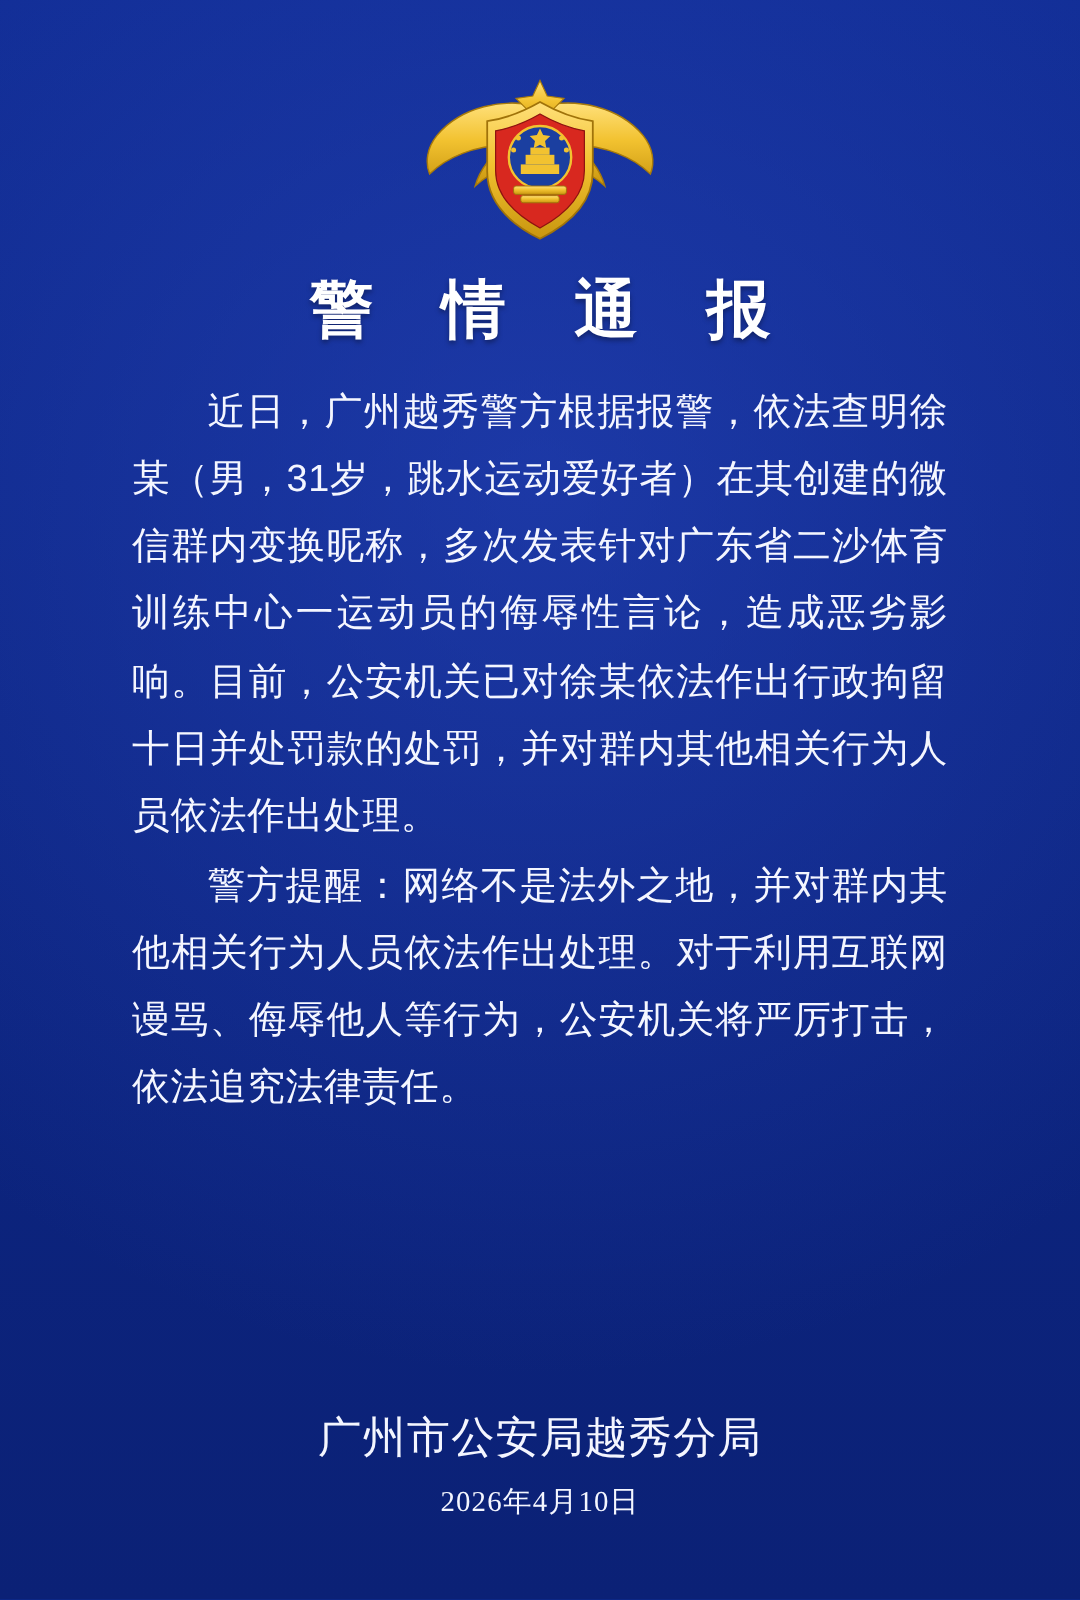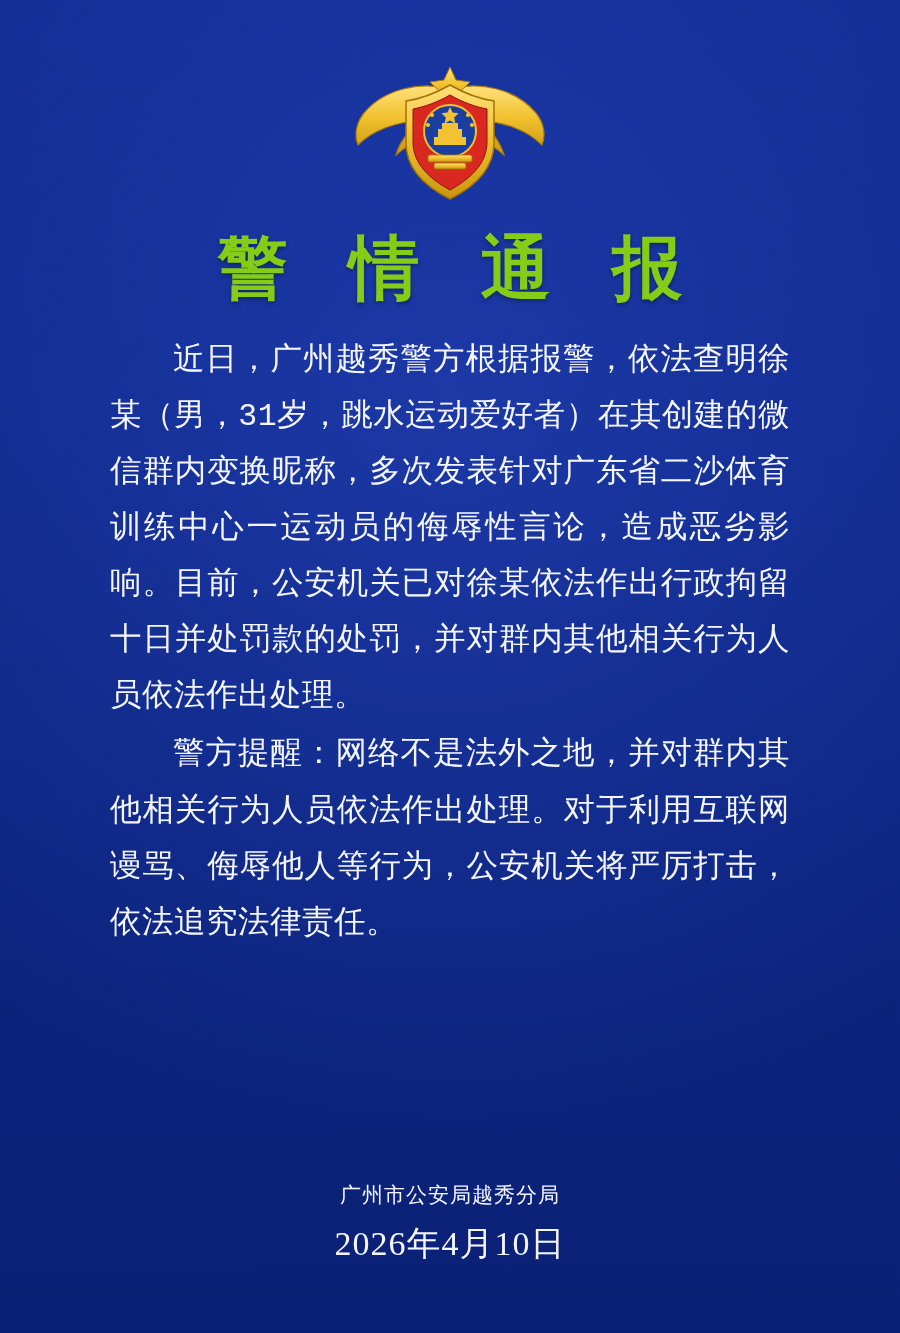--- a/index.html
+++ b/index.html
@@ -42,64 +42,64 @@
     height: 150px;
     display: flex;
     align-items: center;
     justify-content: center;
   }
   .emblem-wrap svg { display: block; }
 
   
   .title {
     margin-top: 22px;
-    font-size: 70px;
+    font-size: 53px;
     font-weight: bold;
     letter-spacing: 22px;
     text-indent: 22px;
     line-height: 1.1;
-    color: #84cc16;
+    color: #ffffff;
     text-shadow: 0 2px 4px rgba(0,0,0,0.35);
     font-family: "Liberation Serif", "DejaVu Serif", serif;
   }
 
   
   .body-text {
     margin-top: 26px;
     width: 680px;
     font-size: 31.5px;
     line-height: 1.78;
     text-align: justify;
     text-justify: inter-character;
     letter-spacing: 0.5px;
     color: #f4f6ff;
-    font-family: Liberation Mono, monospace;
+    font-family: Liberation Sans, sans-serif;
   }
   .body-text p {
     margin: 0 0 2px 0;
     text-indent: 2em;
   }
 
   
   .footer {
     position: absolute;
     left: 0;
     right: 0;
     bottom: 66px;
     text-align: center;
   }
   .issuer {
-    font-size: 21px;
+    font-size: 36px;
     letter-spacing: 1px;
     line-height: 1.5;
     color: #f4f6ff;
   }
   .date {
     margin-top: 10px;
-    font-size: 34px;
+    font-size: 24px;
     letter-spacing: 1px;
     color: #f4f6ff;
   }
 </style>
 </head>
 <body>
 
 <div class="bg-gradient"></div>
 
 <div class="sheet">

